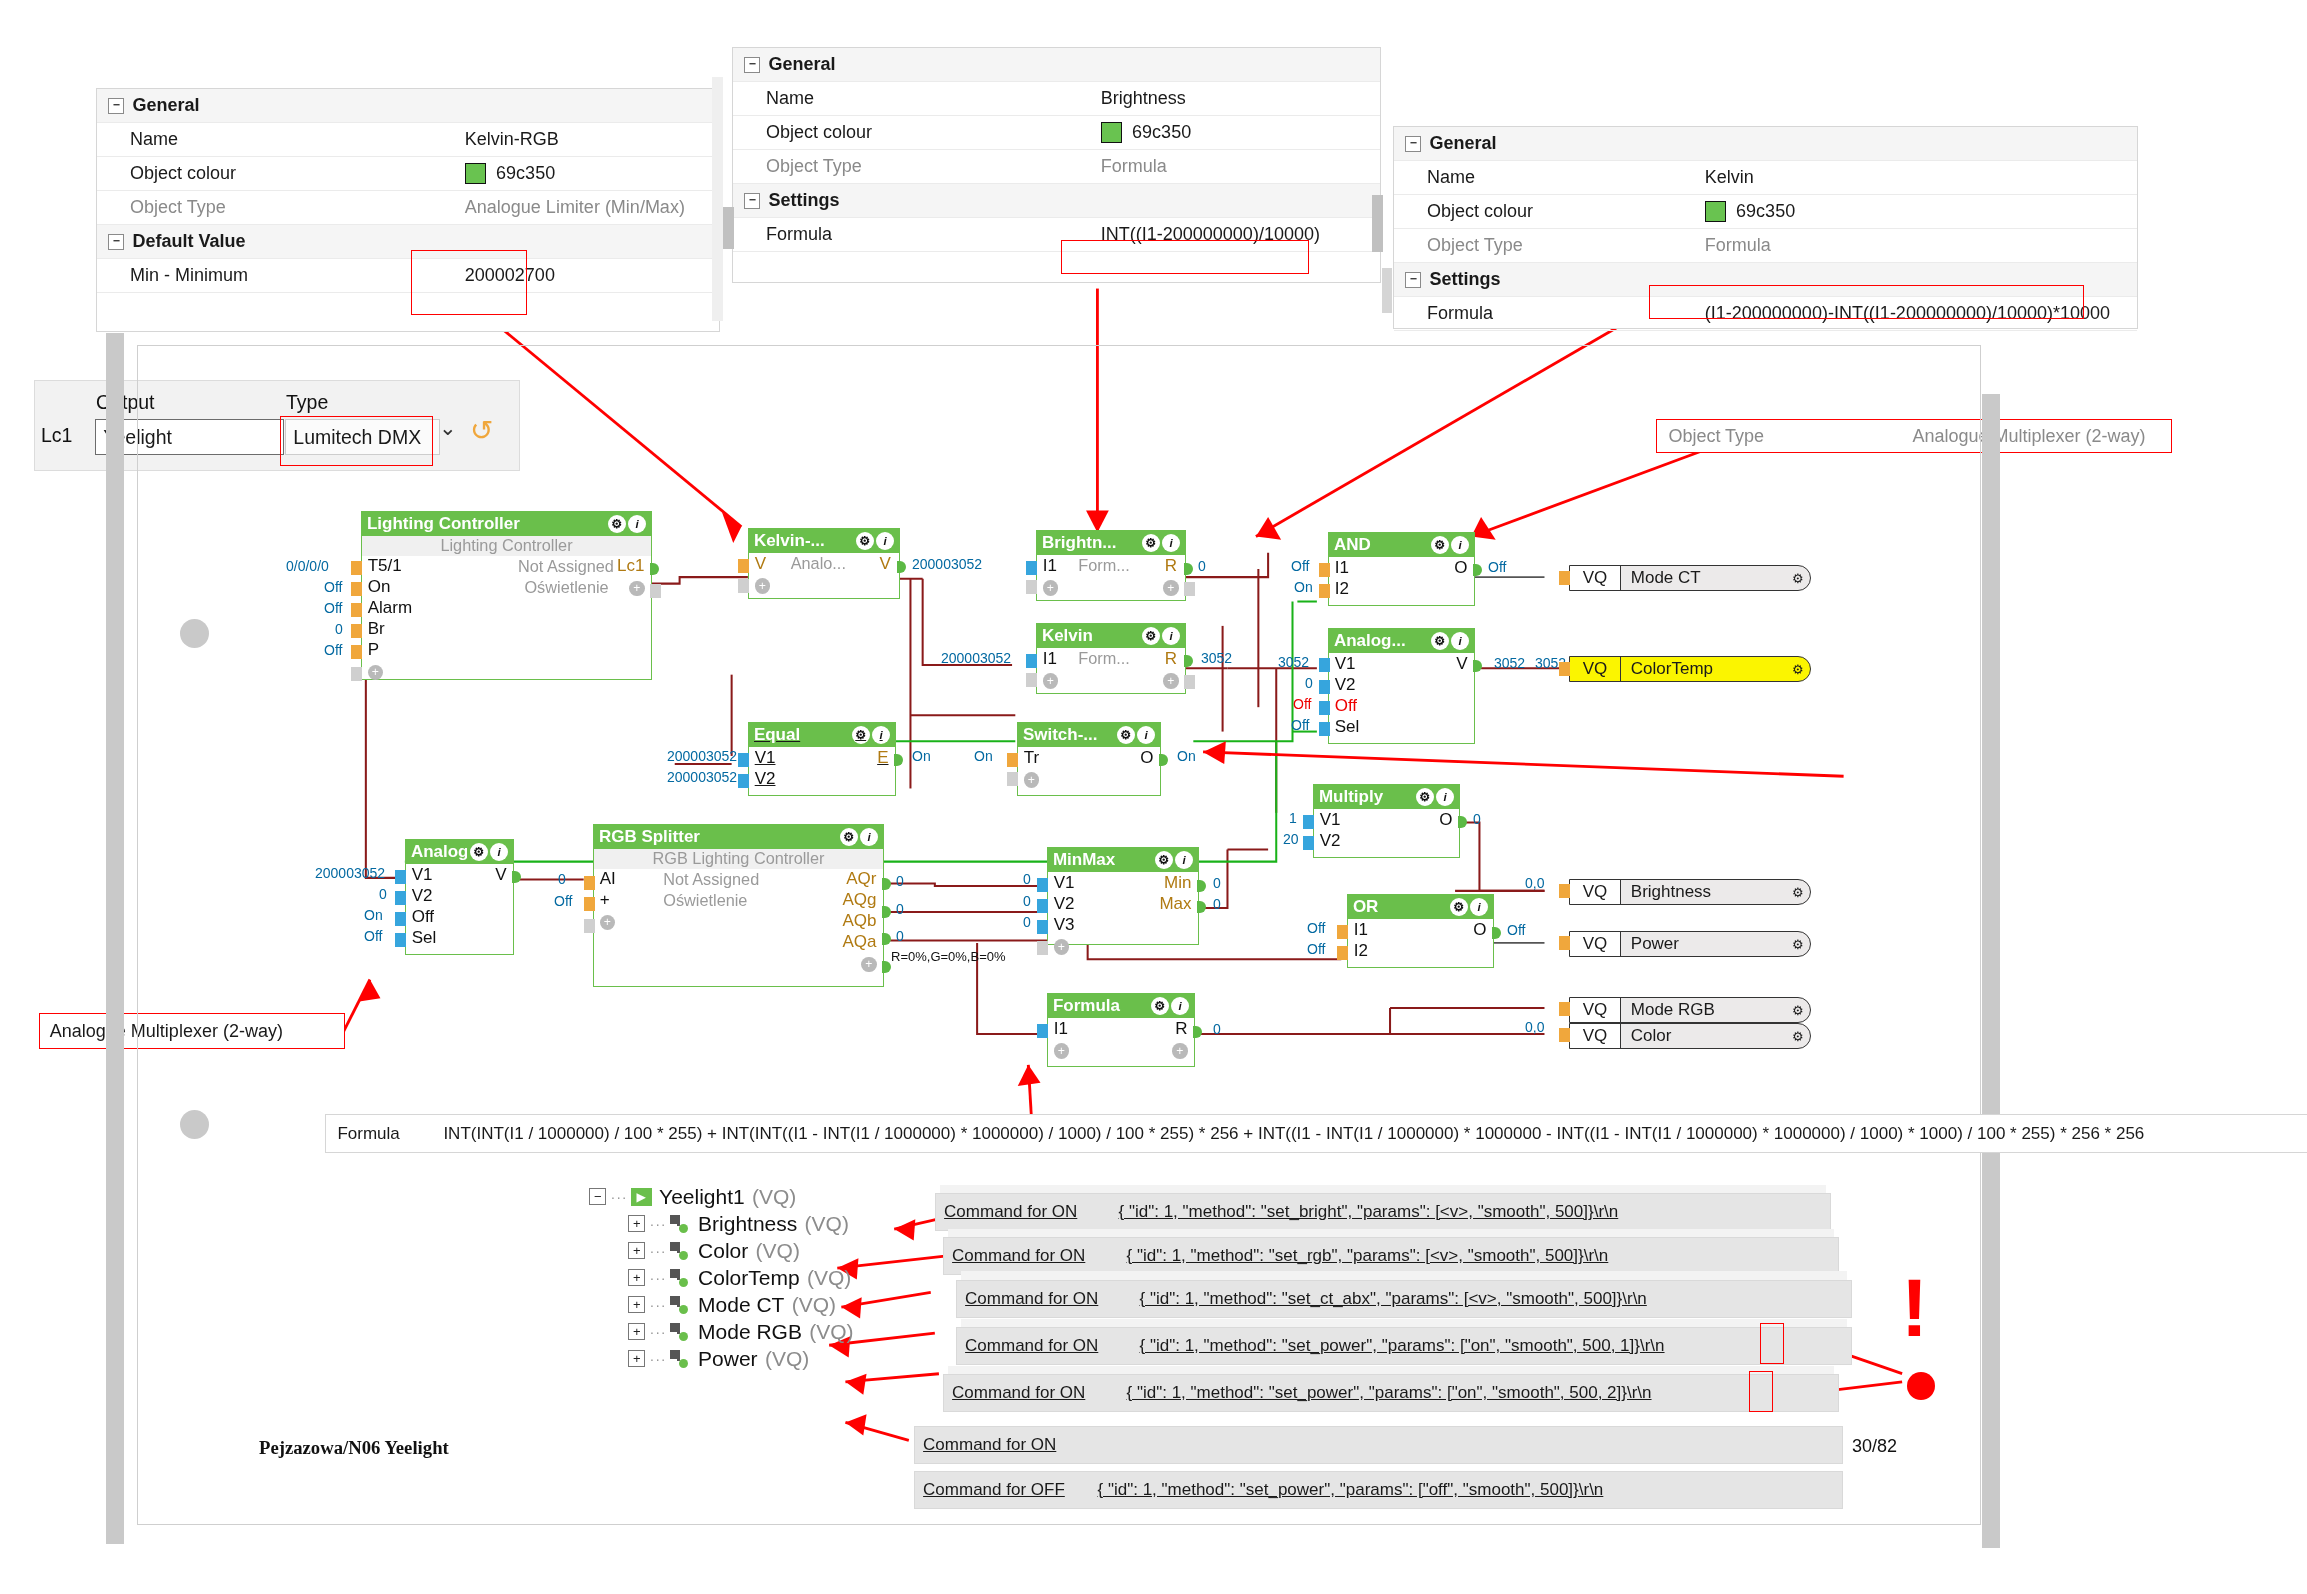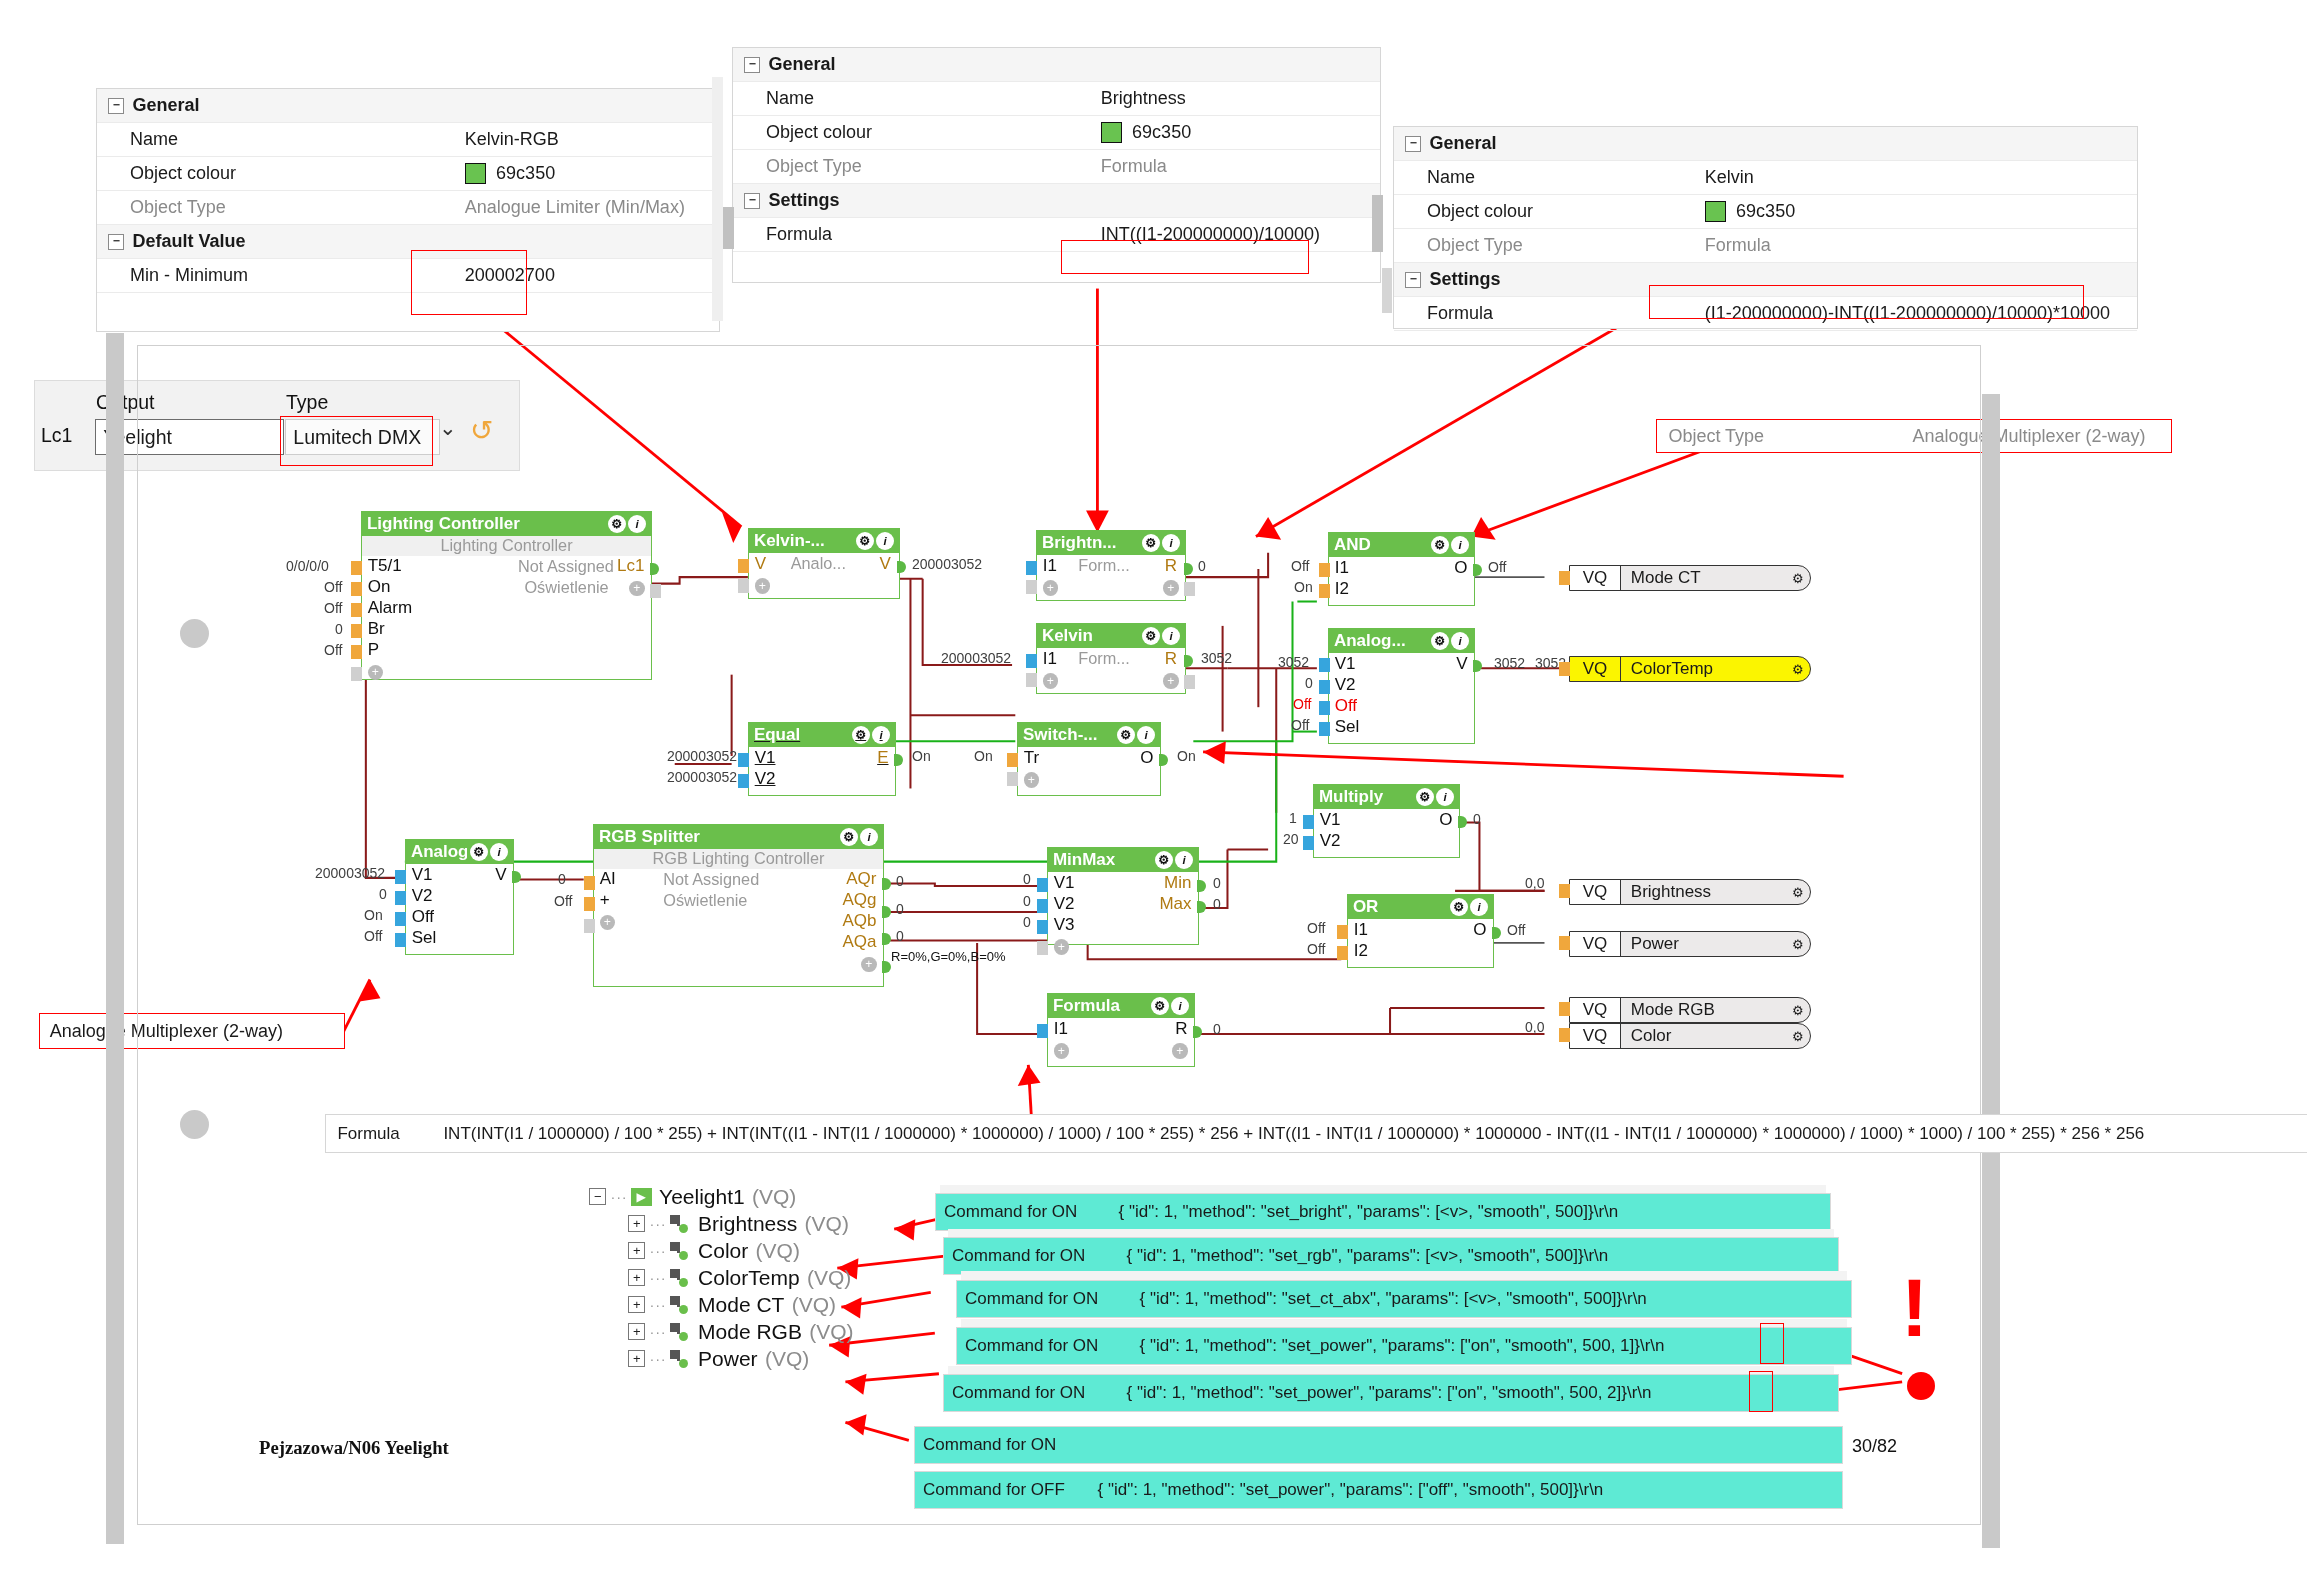--- a/index.html
+++ b/index.html
@@ -45,21 +45,21 @@
   .plus{width:15.4px;height:15.4px;border-radius:50%;background:#b9b9b9;color:#fff;
         display:inline-flex;align-items:center;justify-content:center;font-size:12.2px;}
 
   
   .port{position:absolute;width:10.6px;height:14px;}
   .port.orange{background:#f0a73c;}
   .port.blue{background:#36a5dd;}
   .port.greyp{background:#cfcfcf;}
   .port.outg{background:#5cb944;border-radius:0 6.5px 6.5px 0;width:9px;height:12.2px;}
 
-  .sig{position:absolute;font-size:14px;color:#404040;white-space:nowrap;}
+  .sig{position:absolute;font-size:14px;color:#0369a1;white-space:nowrap;}
 
   
   .vq{position:absolute;height:24.4px;display:flex;align-items:center;
       border:0.8px solid #333;border-radius:0 13px 13px 0;background:#eceaea;
       font-size:17px;overflow:hidden;}
   .vq .vqtag{width:50px;height:100%;display:flex;align-items:center;justify-content:center;
       background:#ffffff;border-right:0.8px solid #333;}
   .vq .vqname{flex:1;padding-left:9.8px;white-space:nowrap;}
   .vq .vqgear{width:24.4px;display:flex;align-items:center;justify-content:center;font-size:13px;}
   .vq.yellow{background:#fbf500;}
@@ -81,22 +81,22 @@
         align-items:center;justify-content:center;font-size:12.2px;margin-right:7.3px;}
   .ticon-leaf{width:21px;height:18px;position:relative;margin-right:7.3px;}
   .ticon-leaf .a{position:absolute;left:0;top:0;width:10.6px;height:9.8px;background:#555;
         clip-path:polygon(0 0,100% 0,100% 100%,0 100%);}
   .ticon-leaf .b{position:absolute;left:7.3px;top:4.1px;width:3.3px;height:7.3px;background:#555;}
   .ticon-leaf .c{position:absolute;left:9px;top:9px;width:9px;height:9px;border-radius:50%;background:#6abf4b;}
   .tlabel{color:#111;}
   .tvq{color:#8c8c8c;margin-left:7.3px;}
 
   
-  .cmdrow{position:absolute;border:0.8px solid #d9d9d9;background:#5eead4;height:36px;
-          display:flex;align-items:center;font-size:17px;}
+  .cmdrow{position:absolute;border:0.8px solid #d9d9d9;background:#e5e5e5;height:36px;
+          display:flex;align-items:center;font-size:17px;text-decoration:underline;}
   .cmdrow .ckey{width:163px;padding-left:8.1px;white-space:nowrap;}
   .cmdrow .cval{flex:1;padding-left:11.4px;white-space:nowrap;}
   .cmdstrip{position:absolute;background:#f3f3f3;height:9.8px;}
 
   
   .outputpanel{position:absolute;background:#f2f2f2;border:0.8px solid #dcdcdc;}
   .lbl{position:absolute;font-size:19.5px;color:#111;}
   .txtbox{position:absolute;background:#fff;border:0.8px solid #6c6c6c;font-size:19.5px;
           display:flex;align-items:center;padding-left:7.3px;}
   .combo{position:absolute;background:#fbfbfb;border:0.8px solid #cdcdcd;font-size:19.5px;

